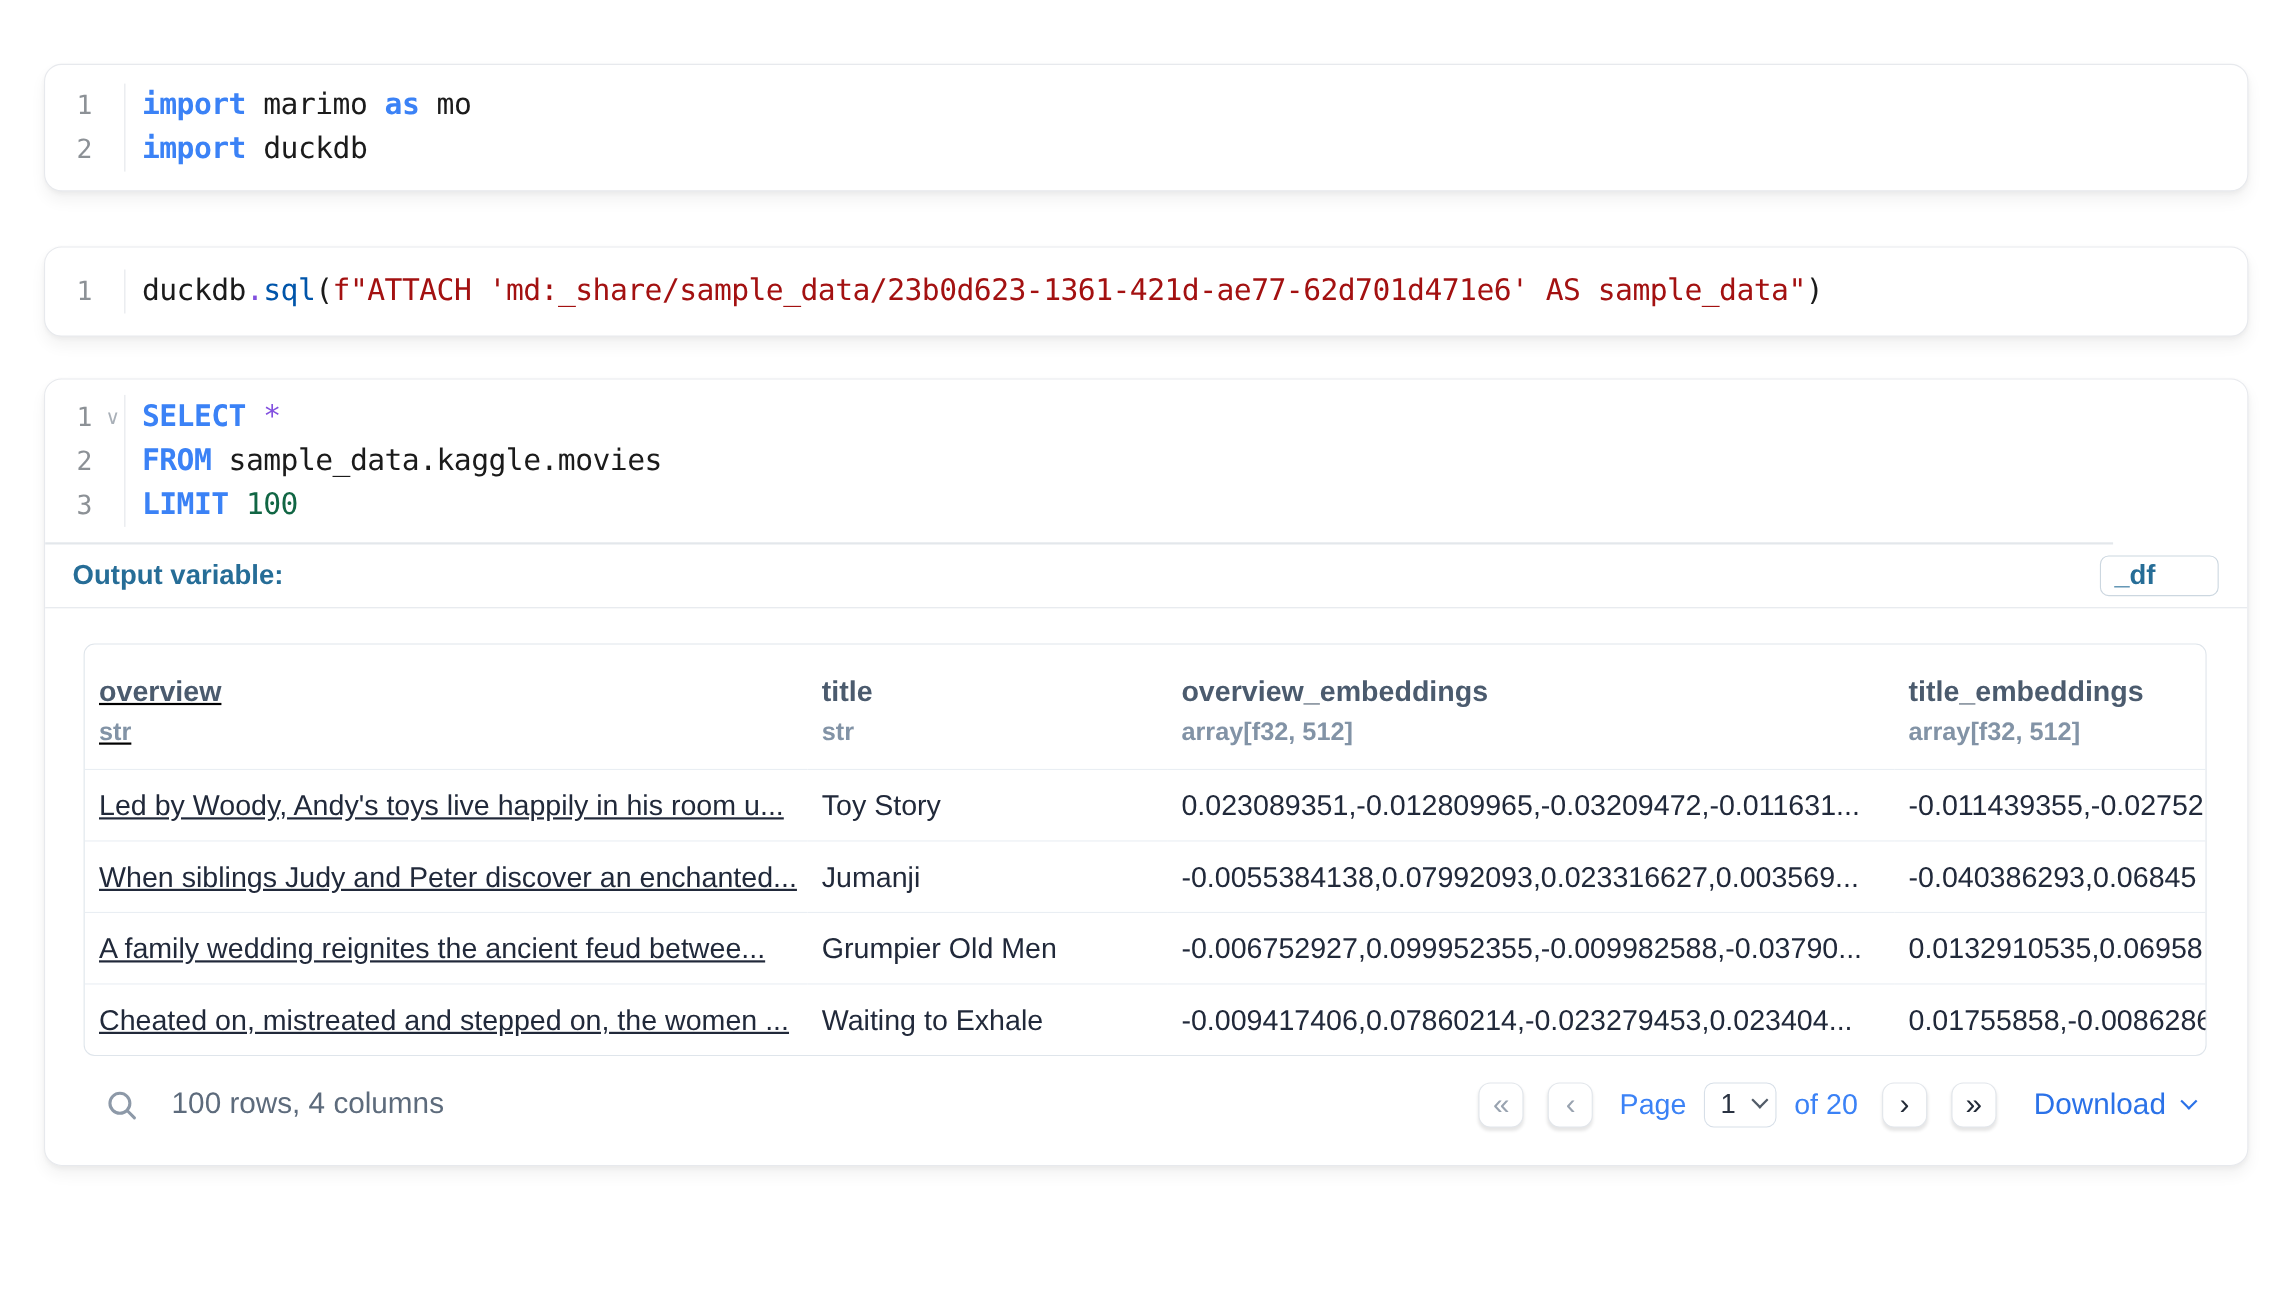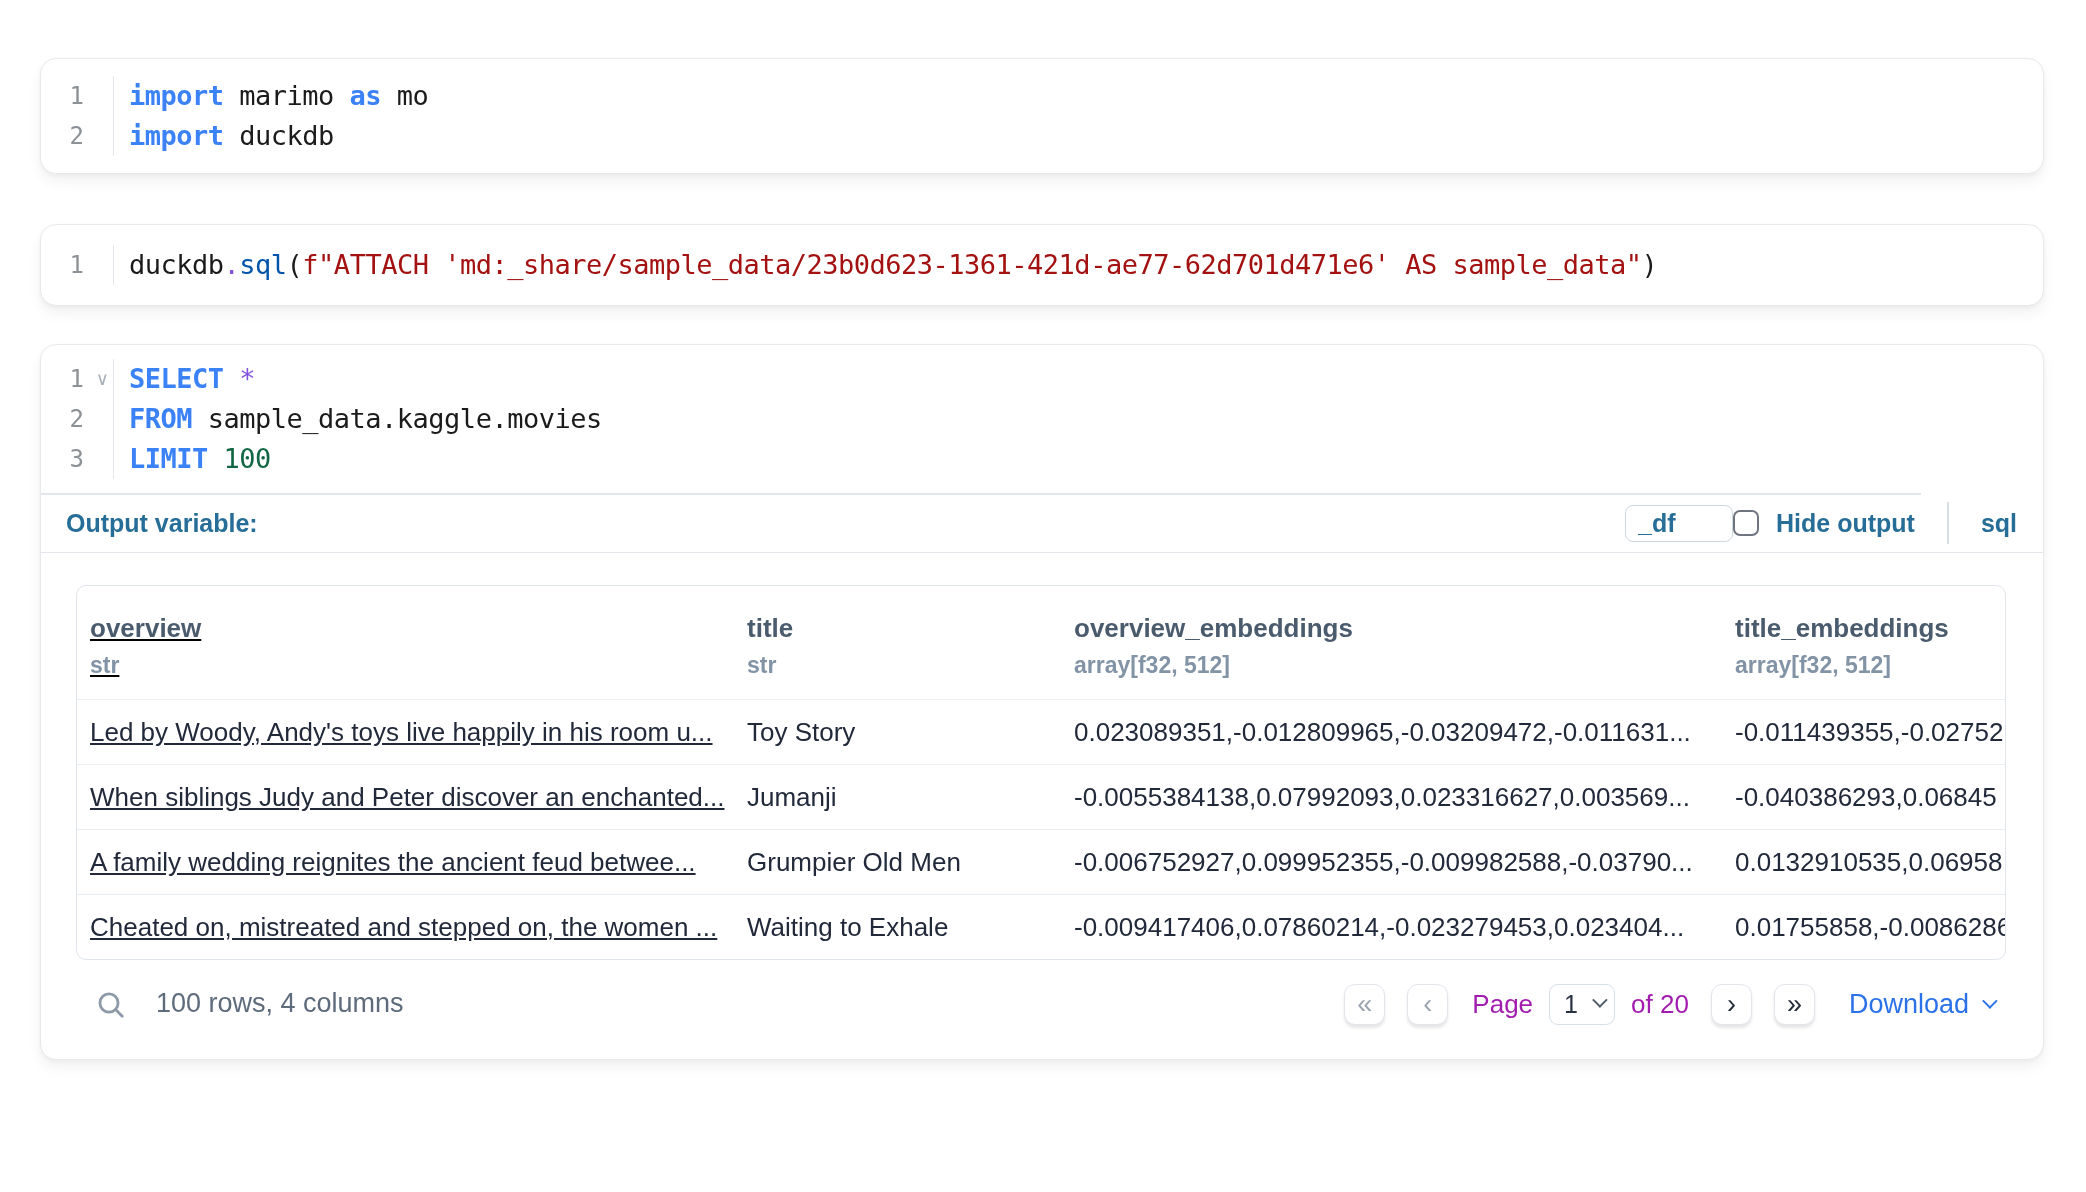--- a/index.html
+++ b/index.html
@@ -63,21 +63,21 @@
   
   .table-footer { margin-top:24px; display:flex; align-items:center; padding:0 12px 0 18px; }
   .footer-left { display:flex; flex:1; }
   .summary { color:#5d6b7c; font-size:27px; margin-left:28px; }
   .pager { display:flex; align-items:center; }
   .pg-btn { width:41px; height:41px; border:1.5px solid #e2e6eb; border-radius:11px; background:#fff;
     box-shadow:0 2.5px 3px rgba(0,0,0,.10); display:flex; align-items:center; justify-content:center;
     font-size:27px; line-height:1; cursor:pointer; }
   .pg-btn.disabled { color:#99a3b0; }
   .pg-btn.enabled { color:#232b38; }
-  .pg-text { color:#a21caf; font-size:26px; }
+  .pg-text { color:#3b82f6; font-size:26px; }
   .page-lbl { margin:0 16px 0 24px; }
   .of-lbl { margin:0 22px 0 16px; }
   .page-select { width:66px; height:41px; border:1.5px solid #d7dfe8; border-radius:9px; background:#fff;
     display:flex; align-items:center; justify-content:space-between; padding:0 10px 0 14px;
     color:#2a3342; font-size:25px; cursor:pointer; }
   .gap-l { margin-left:22px; }
   .chev-down { width:11px; height:11px; border-right:2.5px solid currentColor;
     border-bottom:2.5px solid currentColor; transform:rotate(45deg) translateY(-2px); display:inline-block; }
   .sel-chev { color:#525c68; margin-top:-6px; }
   .download { display:flex; align-items:center; color:#2b72e8; font-size:27px; margin-left:34px; cursor:pointer; }
@@ -127,26 +127,20 @@
         </div>
       </div>
 
     <div class="divider-partial"></div>
 
     <div class="toolbar">
       <div class="toolbar-left">
         <span class="blue-label">Output variable:</span>
         <input class="outvar-input" value="_df" style="">
       </div>
-      <div class="toolbar-right">
-        <span class="checkbox"></span>
-        <span class="blue-label">Hide output</span>
-        <span class="vsep"></span>
-        <span class="blue-label">sql</span>
-      </div>
     </div>
 
     <div class="divider-full"></div>
 
     <div class="output-area">
       <div class="table-wrap">
         <table class="df">
           <thead>
               <tr id="df-head">
                 <th class="c0">

